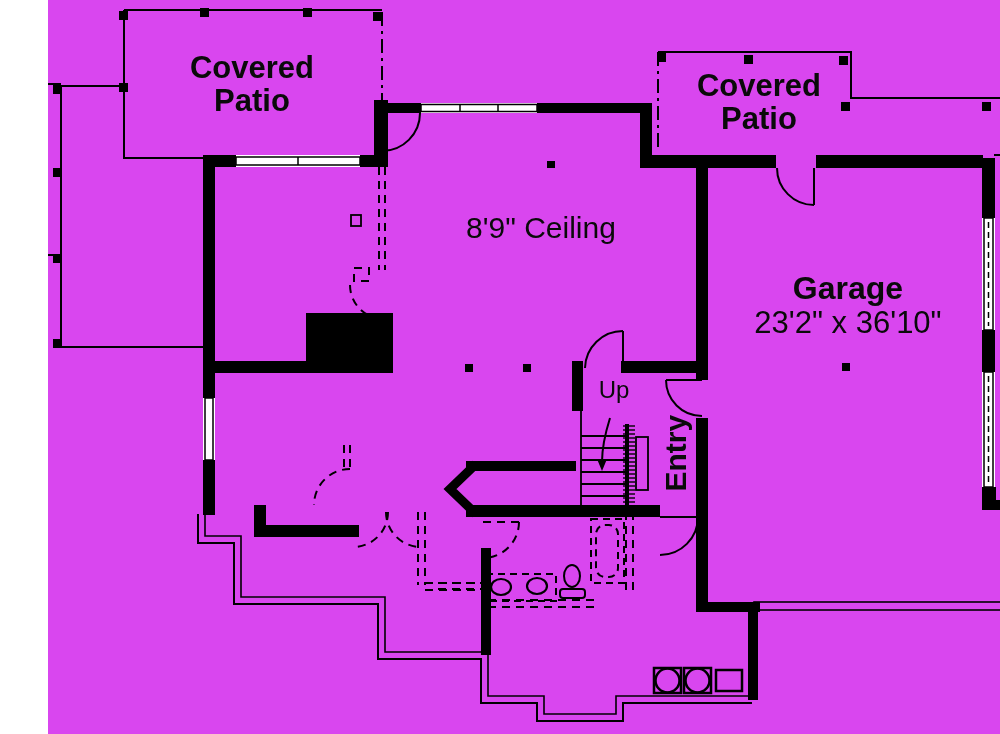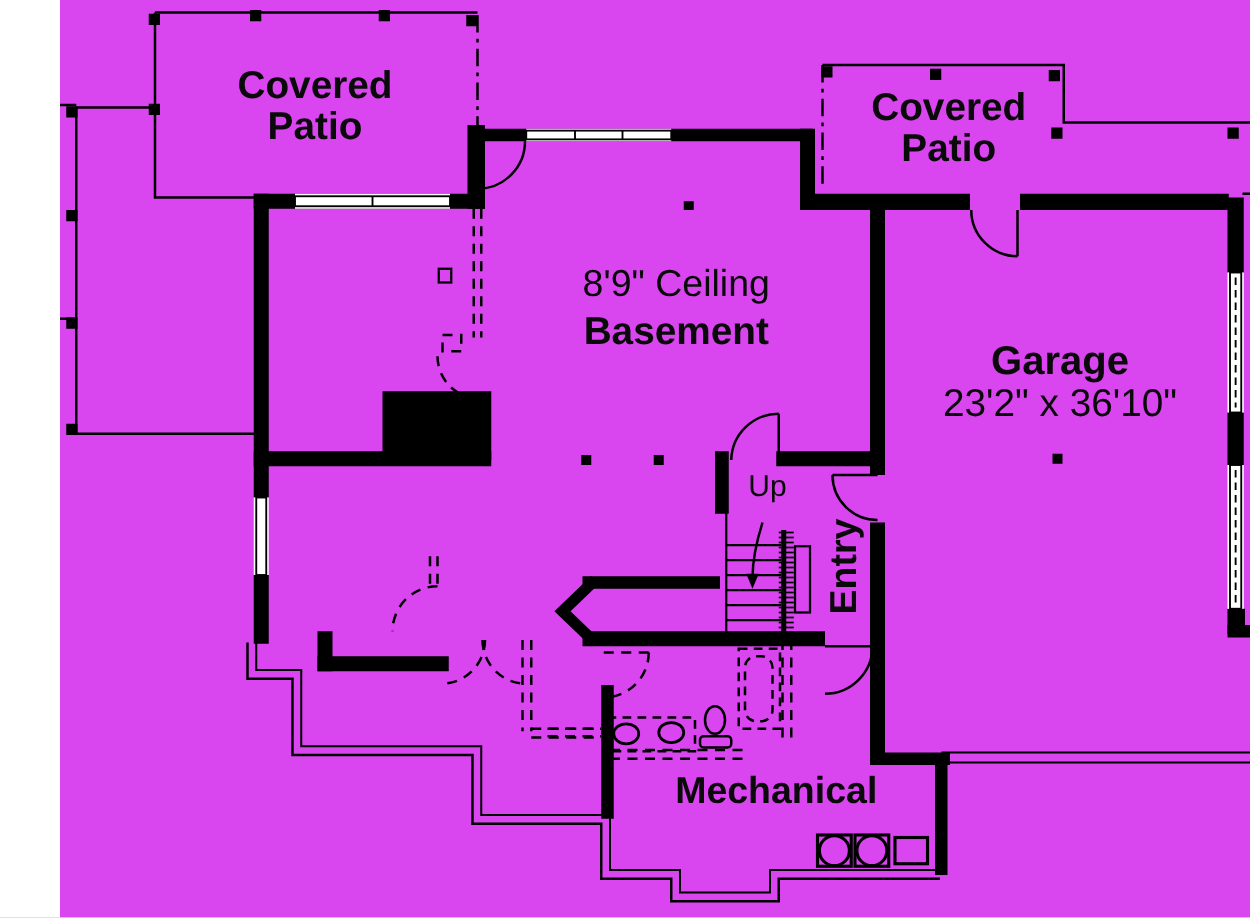--- a/index.html
+++ b/index.html
@@ -257,24 +257,22 @@
     <div>Covered</div>
     <div>Patio</div>
   </div>
 
   <div class="lbl b" style="left:601px;top:69px;width:220px;font-size:31px;">
     <div>Covered</div>
     <div>Patio</div>
   </div>
 
   <div class="lbl" style="left:383px;top:212px;width:220px;font-size:30px;">8'9" Ceiling</div>
-  <div class="lbl b" style="left:383px;top:248px;width:220px;font-size:31px;">Basement</div>
 
   <div class="lbl b" style="left:690px;top:271px;width:220px;font-size:32px;">Garage</div>
   <div class="lbl" style="left:650px;top:306px;width:300px;font-size:31px;">23'2" x 36'10"</div>
 
   <div class="lbl" style="left:536px;top:377px;width:60px;font-size:24px;">Up</div>
 
   <div class="lbl b rot" style="left:568px;top:437px;width:120px;font-size:30px;">Entry</div>
 
-  <div class="lbl b" style="left:443px;top:617px;width:260px;font-size:30px;">Mechanical</div>
 
 </div>
 
 </body></html>

